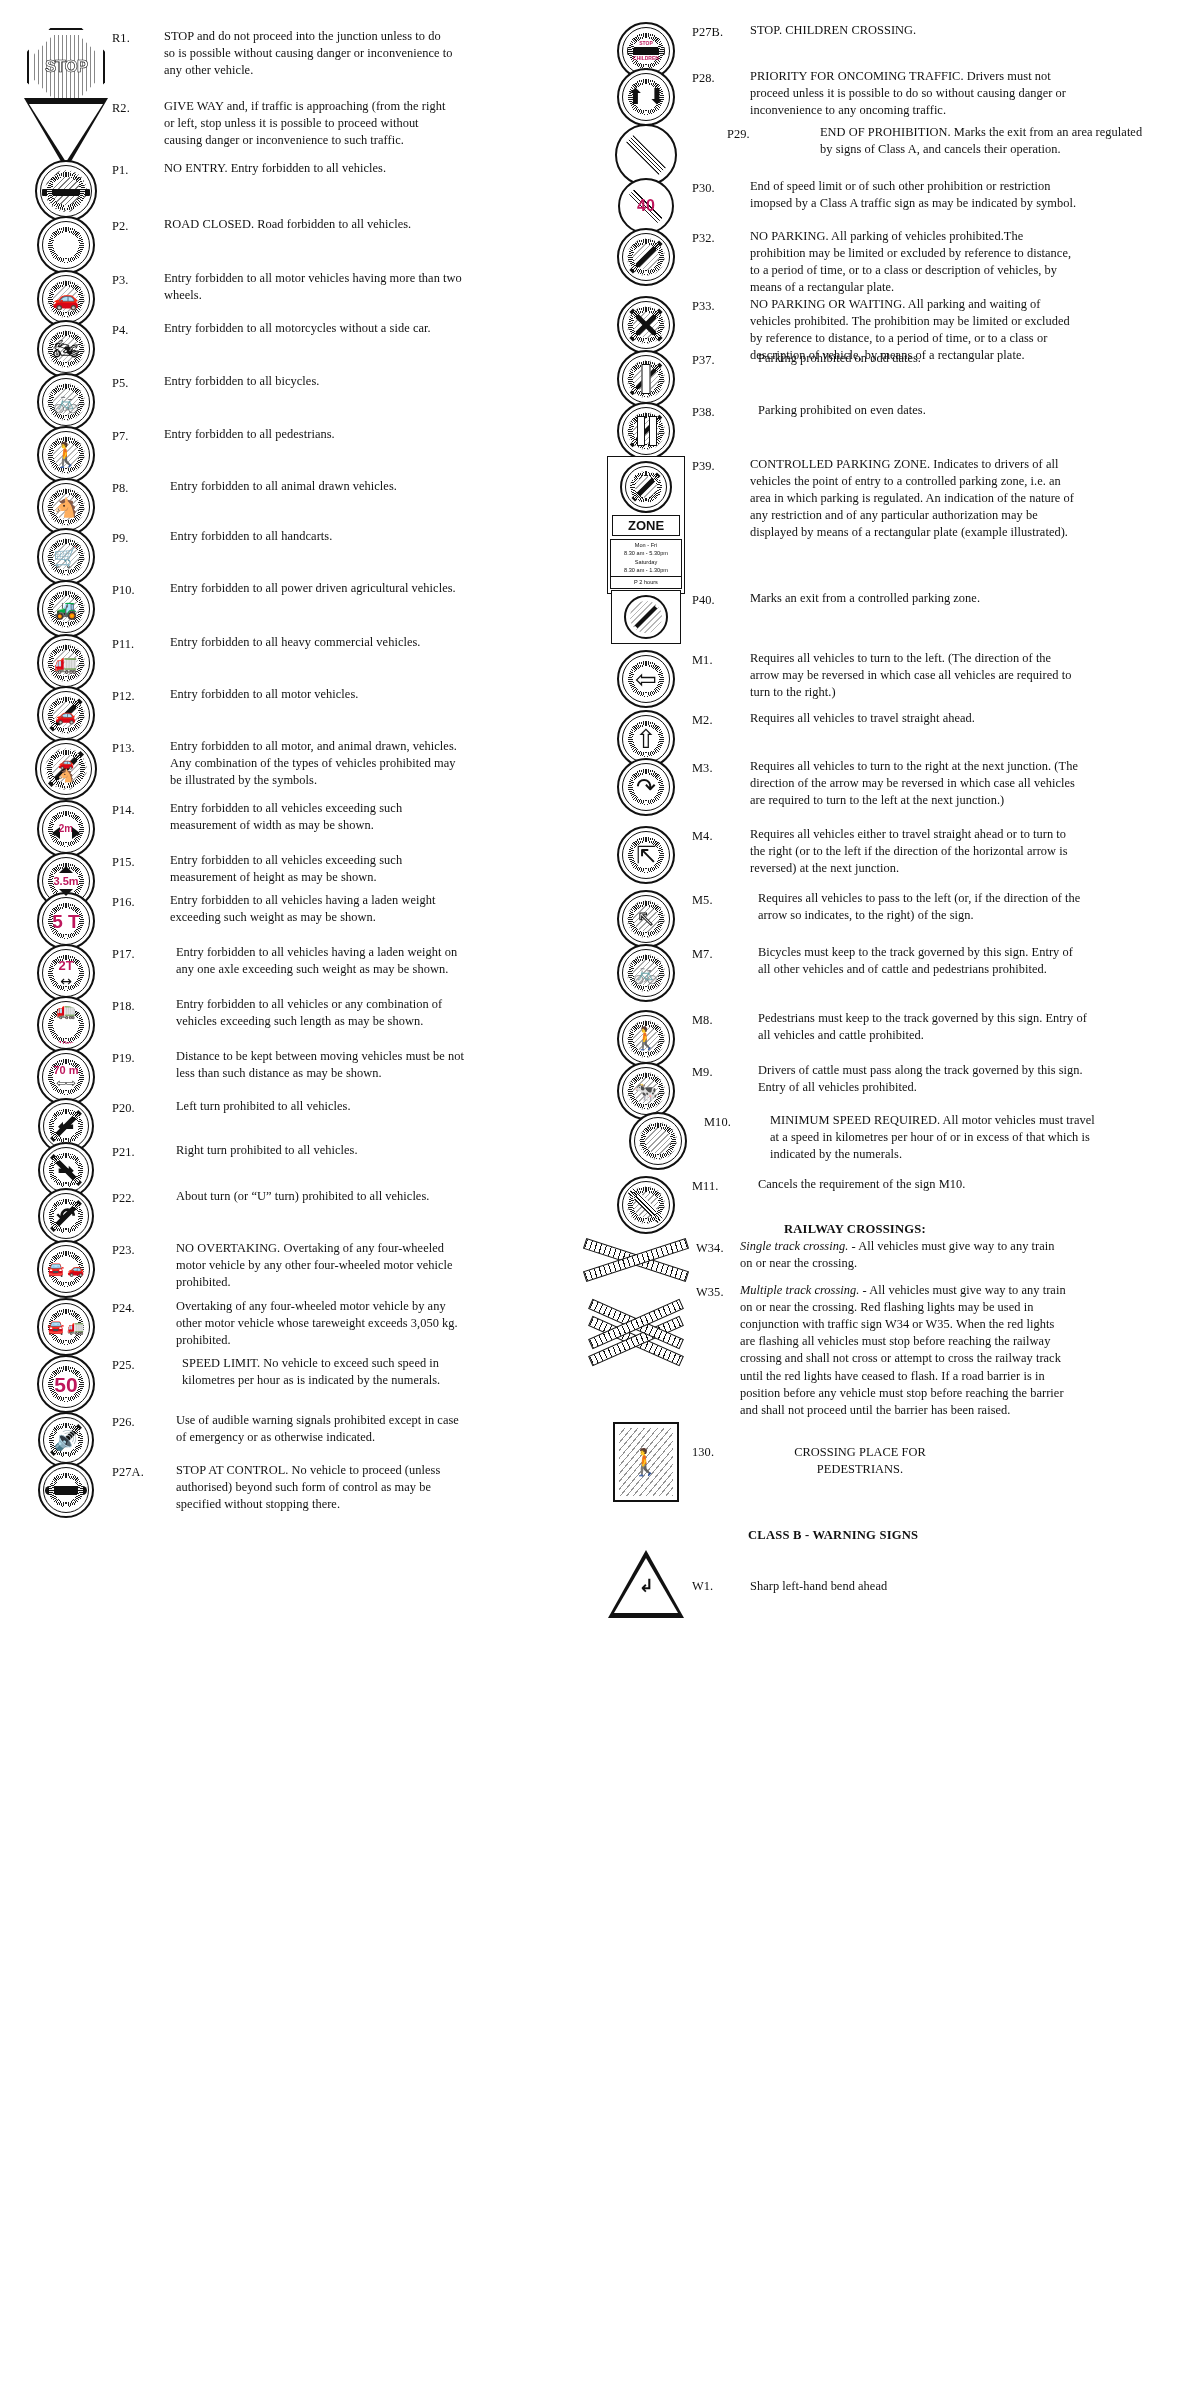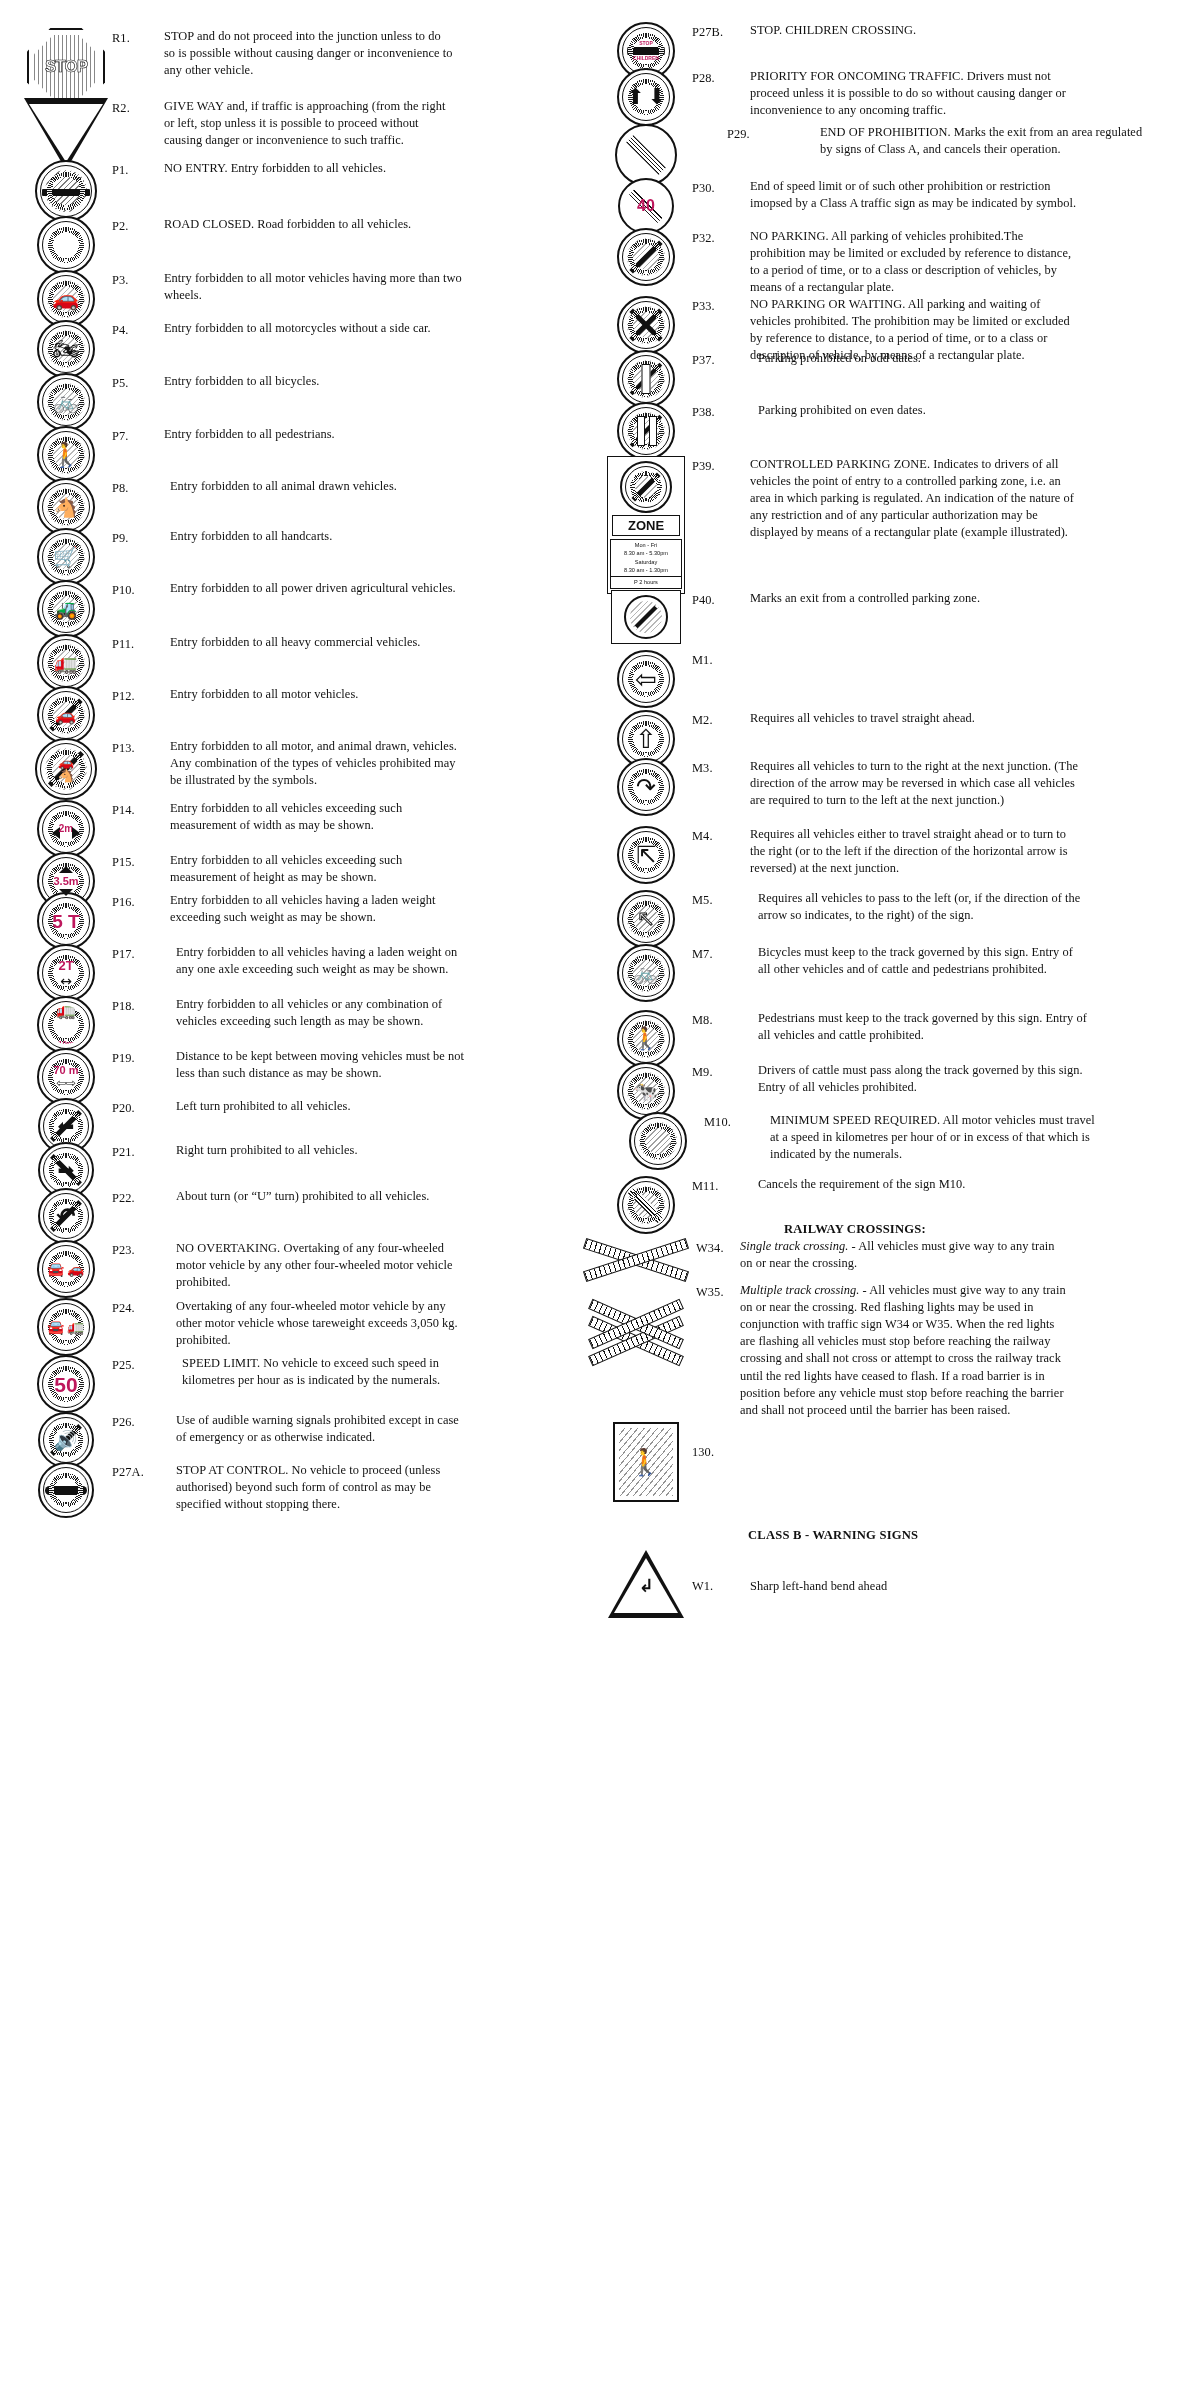--- a/index.html
+++ b/index.html
@@ -593,20 +593,21 @@
 
     <div class="row" style="top:650px;left:0;width:590px;">
       <div class="sign-cell">
         <div class="ring sg" style="width:58px;height:58px;">
           <div class="inner">
               <span class="glyph" style="font-size:26px;">⇦</span>
             </div>
         </div>
       </div>
       <div class="code wide">M1.</div>
+      <div class="desc" style="width:330px;">Requires all vehicles to turn to the left. (The direction of the arrow may be reversed in which case all vehicles are required to turn to the right.)</div>
     </div>
 
     <div class="row" style="top:710px;left:0;width:590px;">
       <div class="sign-cell">
         <div class="ring sg" style="width:58px;height:58px;">
           <div class="inner">
               <span class="glyph" style="font-size:26px;">⇧</span>
             </div>
         </div>
       </div>
@@ -738,20 +739,21 @@
     </div>
 
     <div class="row" style="top:1422px;left:0;width:590px;">
       <div class="sign-cell">
         <div class="pedplate">
           <div class="ph"></div>
           <span class="glyph" style="font-size:26px;position:relative;z-index:3;">🚶</span>
         </div>
       </div>
       <div class="code wide" style="padding-top:22px;">130.</div>
+      <div class="desc ctr" style="width:220px;padding-top:22px;">CROSSING PLACE FOR PEDESTRIANS.</div>
     </div>
 
     <div class="hdr" style="top:1528px;left:148px;">CLASS B - WARNING SIGNS</div>
 
     <div class="row" style="top:1550px;left:0;width:590px;">
       <div class="sign-cell">
         <div class="wtri">
           <div class="o"></div>
           <div class="i">
               <span class="glyph" style="font-size:18px;font-weight:bold;">↲</span>

